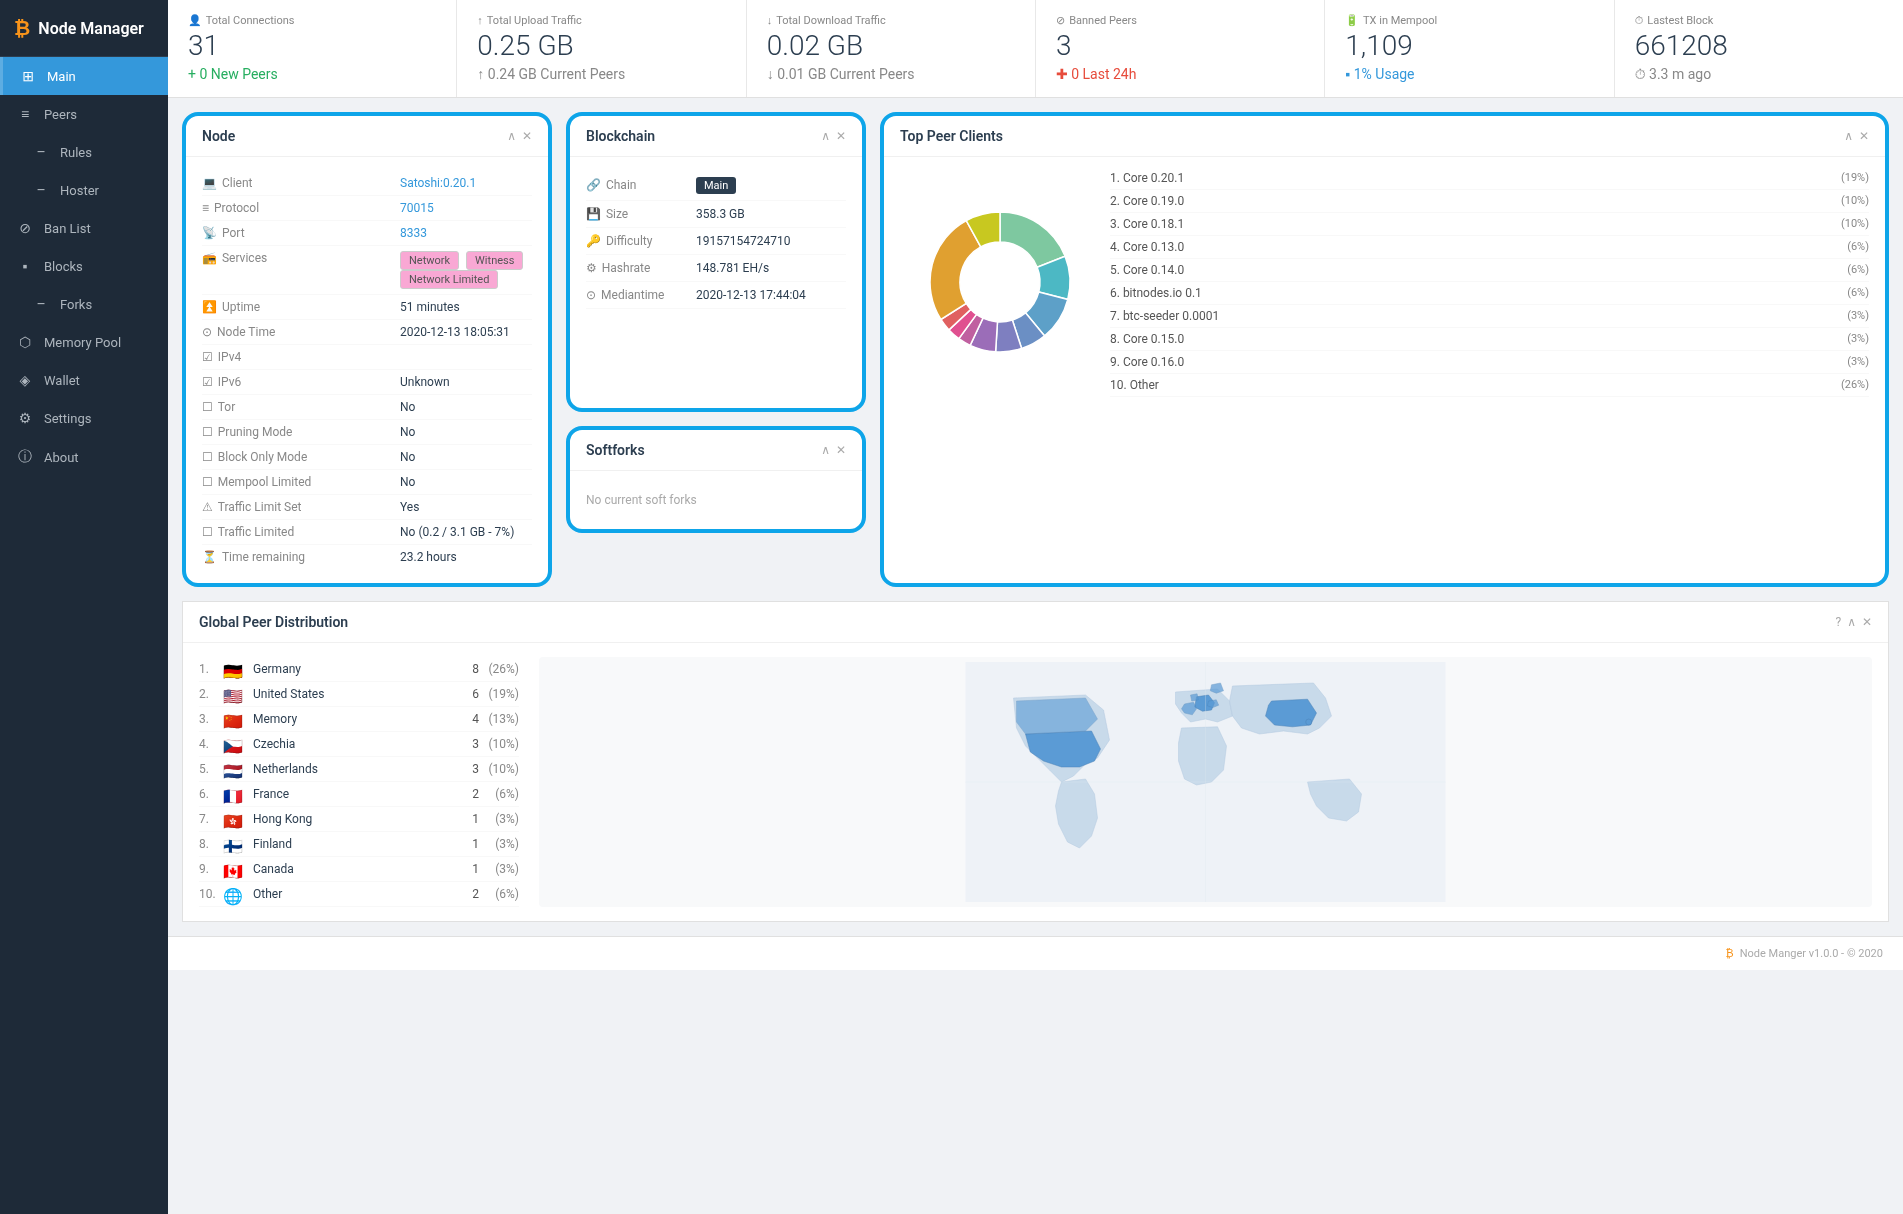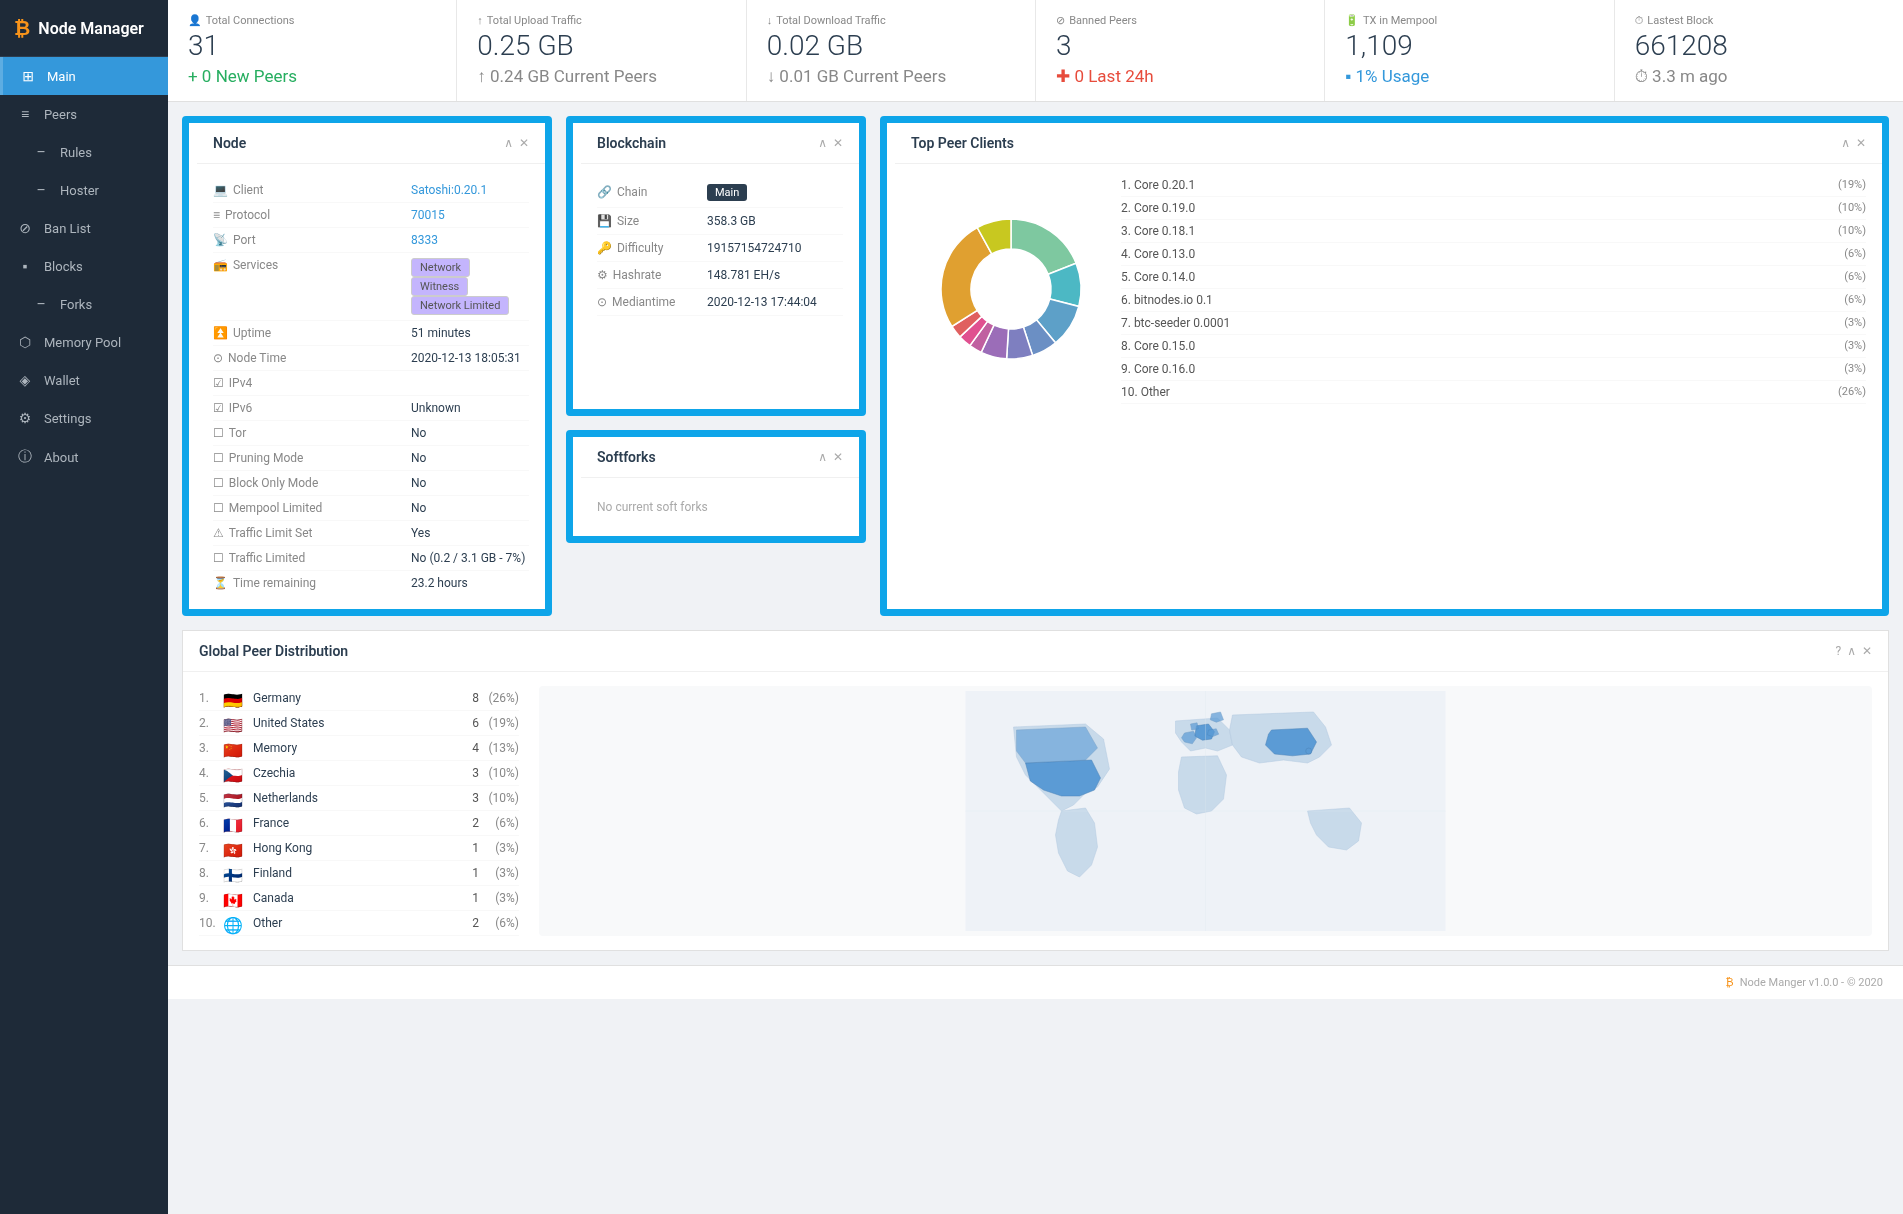--- a/index.html
+++ b/index.html
@@ -17,47 +17,47 @@
 
     
     #main { flex: 1; overflow-y: auto; background: #f0f2f5; }
 
     
     .stats-bar { display: flex; background: #fff; border-bottom: 1px solid #e0e0e0; }
     .stat-card { flex: 1; padding: 14px 20px; border-right: 1px solid #e8e8e8; }
     .stat-card:last-child { border-right: none; }
     .stat-label { font-size: 11px; color: #888; display: flex; align-items: center; gap: 4px; margin-bottom: 4px; }
     .stat-value { font-size: 28px; font-weight: 300; color: #2c3e50; line-height: 1.1; }
-    .stat-sub { font-size: 17px; color: #888; margin-top: 4px; display: flex; align-items: center; gap: 3px; }
+    .stat-sub { font-size: 14px; color: #888; margin-top: 4px; display: flex; align-items: center; gap: 3px; }
     .stat-sub.green { color: #27ae60; }
     .stat-sub.red { color: #e74c3c; }
     .stat-sub.blue { color: #3498db; }
 
     
     .cards-row { display: flex; gap: 14px; padding: 14px; }
-    .card { background: #fff; border: 7px solid #0ea5e9; border-radius: 4px; padding-left: 8px; }
+    .card { background: #fff; border: 4px solid #0ea5e9; border-radius: 16px; }
 
     .node-card { flex: 0 0 370px; }
     .blockchain-card { flex: 0 0 300px; }
     .peers-card { flex: 1; }
 
     .card-header { display: flex; align-items: center; justify-content: space-between; padding: 12px 16px; border-bottom: 1px solid #f0f0f0; }
     .card-title { font-size: 14px; font-weight: 600; color: #2c3e50; }
     .card-controls { display: flex; gap: 6px; color: #aaa; font-size: 12px; }
     .card-controls span { cursor: pointer; }
 
     .card-body { padding: 14px 16px; }
     .info-row { display: flex; align-items: flex-start; padding: 5px 0; border-bottom: 1px solid #f8f8f8; font-size: 12px; }
     .info-row:last-child { border-bottom: none; }
     .info-label { color: #888; width: 150px; flex-shrink: 0; display: flex; align-items: center; gap: 5px; }
     .info-value { color: #3498db; flex: 1; margin-left: 48px; }
     .info-value.dark { color: #2c3e50; }
     .badge { display: inline-block; padding: 2px 8px; border-radius: 3px; font-size: 11px; margin-right: 4px; }
     .badge-dark { background: #2c3e50; color: #fff; }
-    .badge-outline { border: 1px solid #ccc; color: #555; background: #c4b5fd; }
+    .badge-outline { border: 1px solid #ccc; color: #555; background: #f9a8d4; }
 
     
     .bc-row { display: flex; align-items: center; padding: 6px 0; border-bottom: 1px solid #f8f8f8; font-size: 12px; }
     .bc-label { color: #888; width: 110px; flex-shrink: 0; display: flex; align-items: center; gap: 5px; }
     .bc-value { color: #2c3e50; }
 
     
     .peers-inner { display: flex; gap: 10px; align-items: center; padding: 10px 16px; }
     .donut-wrap { position: relative; width: 200px; height: 200px; flex-shrink: 0; }
     .peers-list { flex: 1; }

